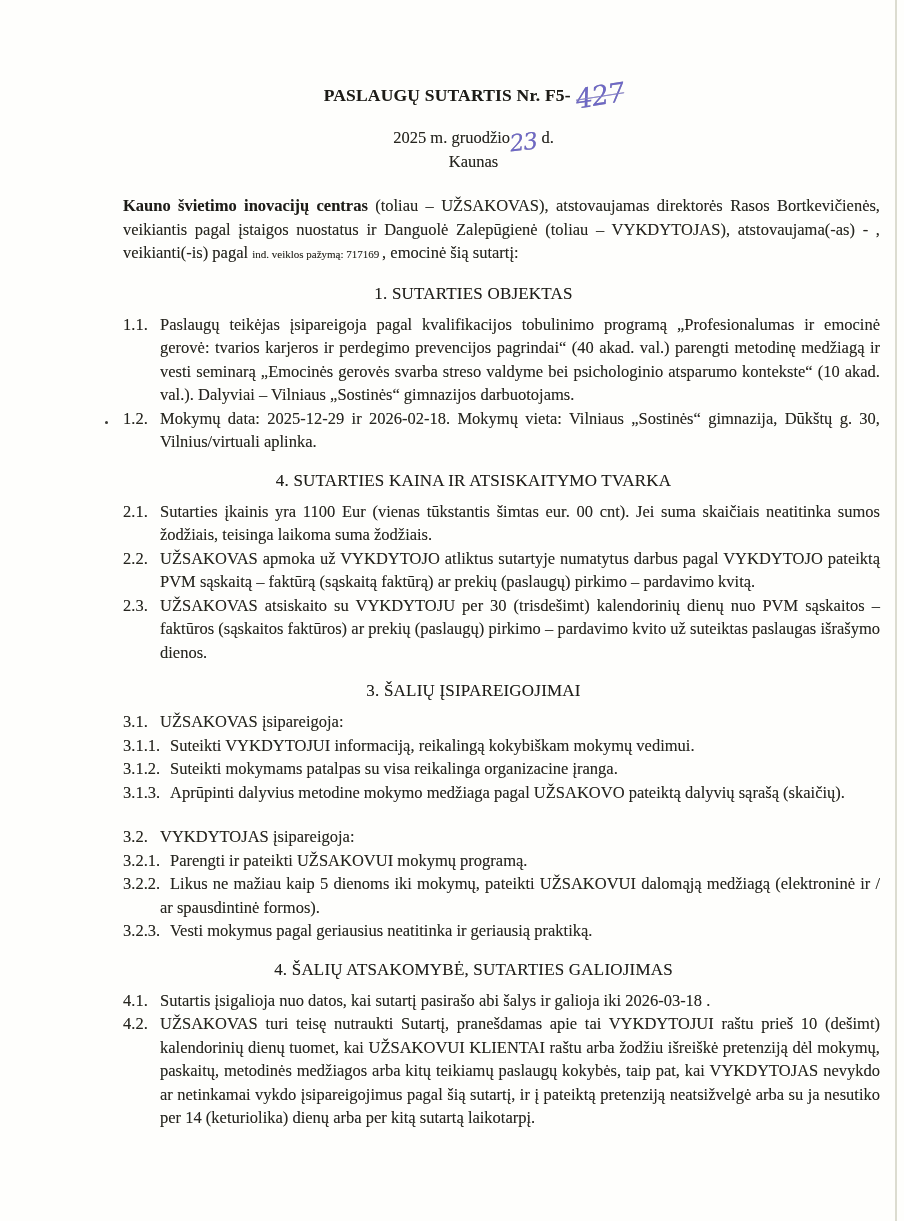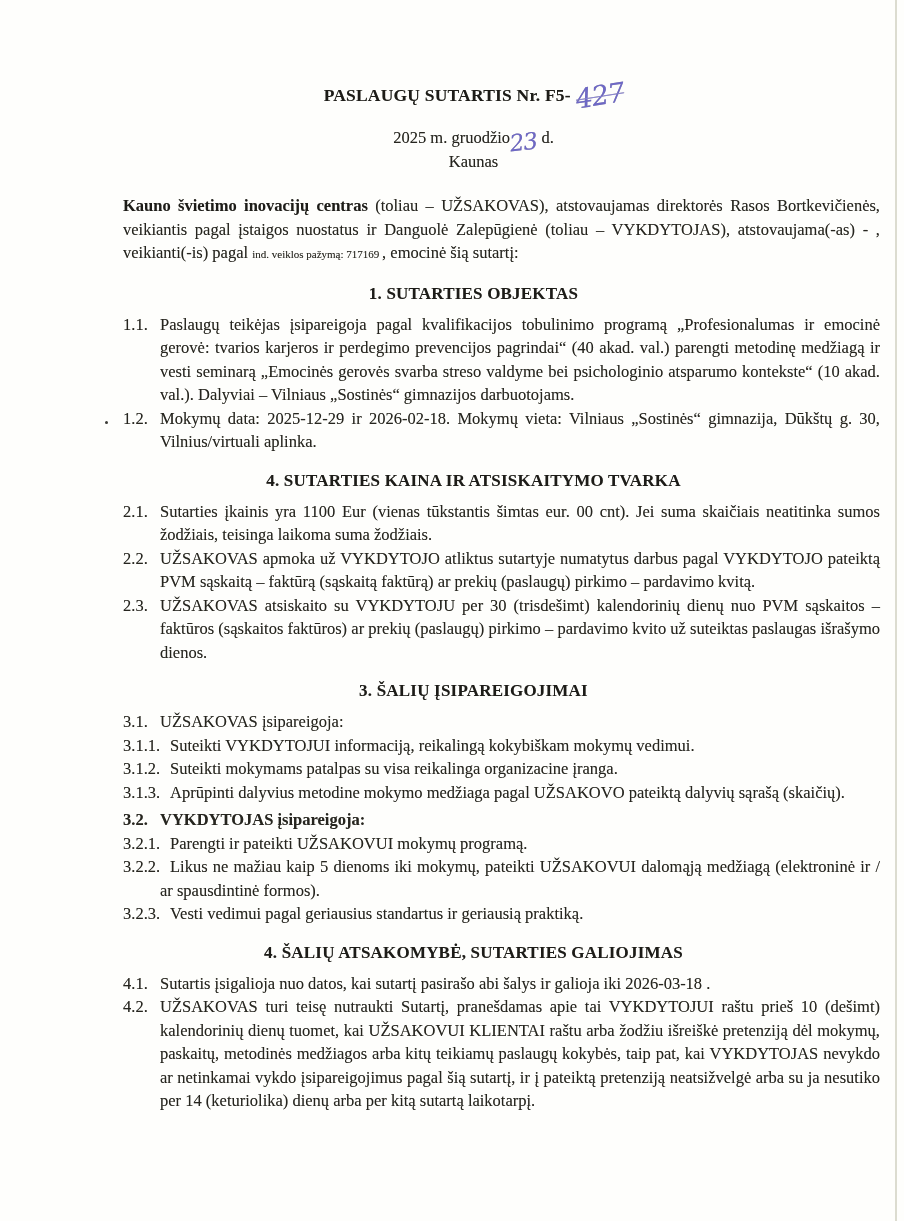--- a/index.html
+++ b/index.html
@@ -49,35 +49,35 @@
   }
   .intro{
     margin:22px 0 0 0;
     text-align:justify;
   }
   .intro b{color:#1d1c18;}
   .ins{font-size:11px;}
   .sec-heading{
     margin:15px 0 9px 0;
     text-align:center;
-    font-size:17px;font-weight:bold;color:#1d1c18;
+    font-size:17px;font-weight:normal;color:#1d1c18;
     letter-spacing:.2px;
     height:22px;
   }
   .item{
     padding-left:37px;
     text-indent:-37px;
     text-align:justify;
     margin:0;
     position:relative;
   }
   .item .num{display:inline-block;width:37px;text-indent:0;}
   .item .num.sub{width:47px;}
   .gap-sm{}
-  .gap{margin-top:4px;font-weight:bold;}
+  .gap{margin-top:21px;}
   .stray-mark{
     position:absolute;left:105px;top:421px;
     width:3px;height:3px;border-radius:50%;
     background:#3a3a35;
   }
   
   .page *{text-shadow:0 0 .4px rgba(40,40,30,.35);}
 </style>
 </head>
 <body>
@@ -134,21 +134,21 @@
   <div class="item gap">
     <span class="num">3.2.</span><span>VYKDYTOJAS įsipareigoja:</span>
   </div>
   <div class="item">
     <span class="num sub">3.2.1.</span><span>Parengti ir pateikti UŽSAKOVUI mokymų programą.</span>
   </div>
   <div class="item">
     <span class="num sub">3.2.2.</span><span>Likus ne mažiau kaip 5 dienoms iki mokymų, pateikti UŽSAKOVUI dalomąją medžiagą (elektroninė ir / ar spausdintinė formos).</span>
   </div>
   <div class="item">
-    <span class="num sub">3.2.3.</span><span>Vesti vedimui pagal geriausius standartus ir geriausią praktiką.</span>
+    <span class="num sub">3.2.3.</span><span>Vesti mokymus pagal geriausius neatitinka ir geriausią praktiką.</span>
   </div>
 
   <h2 class="sec-heading center-shift">4. ŠALIŲ ATSAKOMYBĖ, SUTARTIES GALIOJIMAS</h2>
   <div class="item">
     <span class="num">4.1.</span><span>Sutartis įsigalioja nuo datos, kai sutartį pasirašo abi šalys ir galioja iki 2026-03-18 .</span>
   </div>
   <div class="item">
     <span class="num">4.2.</span><span>UŽSAKOVAS turi teisę nutraukti Sutartį, pranešdamas apie tai VYKDYTOJUI raštu prieš 10 (dešimt) kalendorinių dienų tuomet, kai UŽSAKOVUI KLIENTAI raštu arba žodžiu išreiškė pretenziją dėl mokymų, paskaitų, metodinės medžiagos arba kitų teikiamų paslaugų kokybės, taip pat, kai VYKDYTOJAS nevykdo ar netinkamai vykdo įsipareigojimus pagal šią sutartį, ir į pateiktą pretenziją neatsižvelgė arba su ja nesutiko per 14 (keturiolika) dienų arba per kitą sutartą laikotarpį.</span>
   </div>
 </div>

